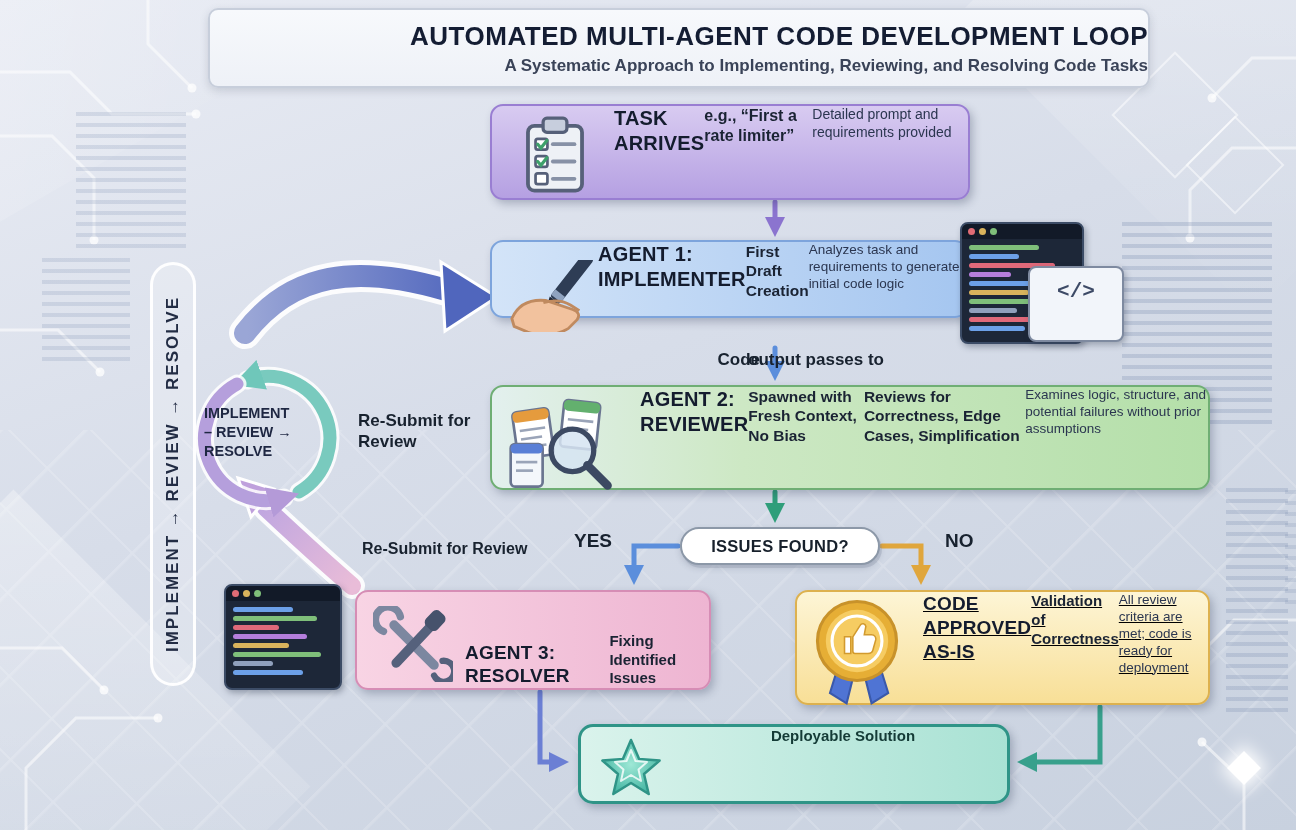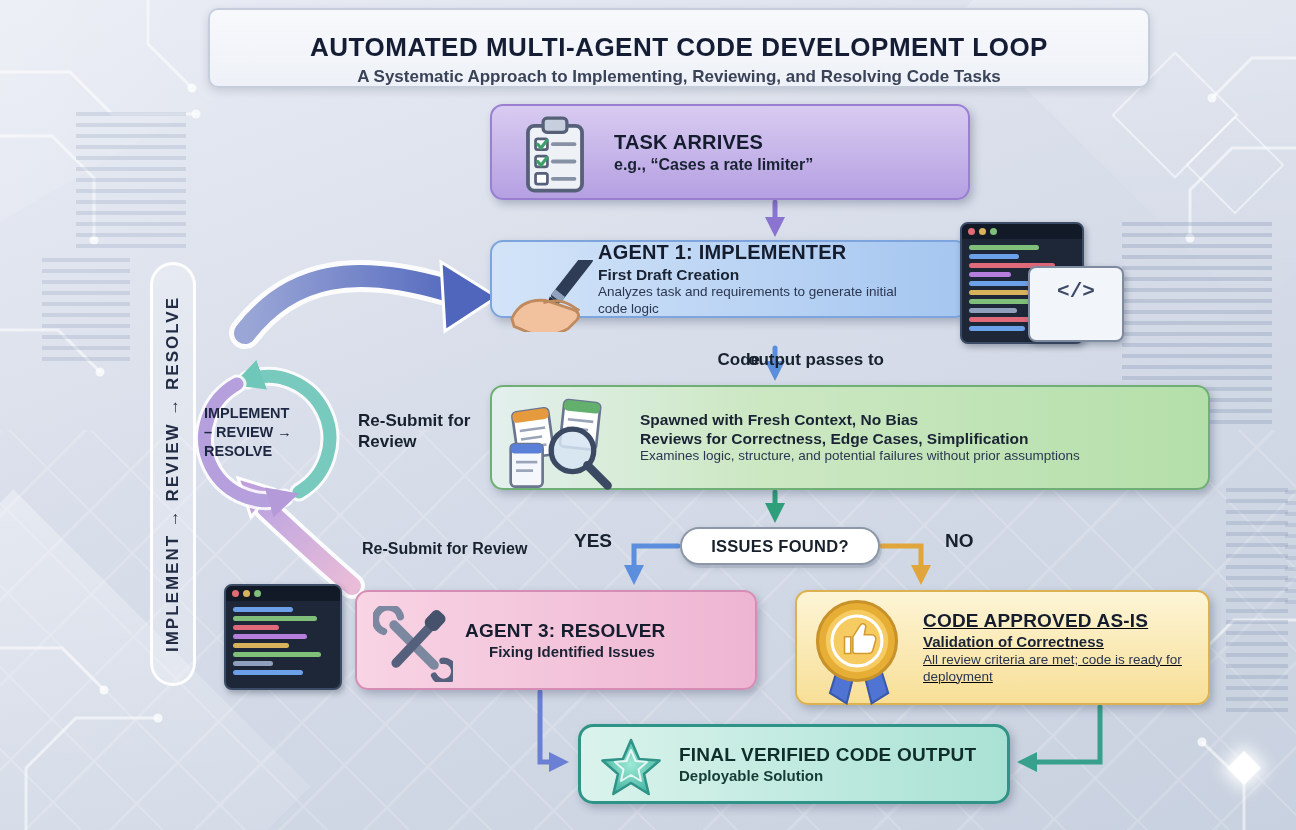--- a/index.html
+++ b/index.html
@@ -28,41 +28,41 @@
   .sparkle { position:absolute; left:1232px; top:756px; width:24px; height:24px; background:#fff;
     transform:rotate(45deg); box-shadow:0 0 16px 5px rgba(255,255,255,.9); z-index:1; }
 
   
   .arrows { position:absolute; inset:0; z-index:2; }
   .conn { fill:none; stroke-width:5; stroke-linecap:round; }
 
   
   .title-box { position:absolute; left:208px; top:8px; width:942px; height:80px; z-index:3;
     background:linear-gradient(180deg,#f7f9fc,#eef1f7); border:2px solid #c7cedb; border-radius:10px;
-    box-shadow:0 3px 8px rgba(60,70,95,.18); text-align:center; padding-top:22px; }
+    box-shadow:0 3px 8px rgba(60,70,95,.18); text-align:right; padding-top:11px; }
   .title-box h1 { font-size:26px; font-weight:800; letter-spacing:.5px; color:#141d33; }
   .title-box p { font-size:17px; font-weight:700; color:#3a4358; margin-top:4px; }
 
   
-  .node { position:absolute; z-index:3; border-radius:13px; display:flex; flex-direction:column;
+  .node { position:absolute; z-index:3; border-radius:13px; display:flex; flex-direction:row;
     justify-content:center; box-shadow:3px 4px 8px rgba(40,50,80,.28); line-height:1.25; }
   .node .icon-abs { position:absolute; }
   .n-title { font-size:20px; font-weight:800; color:#141c2e; letter-spacing:.2px; }
   .n-sub   { font-size:15.5px; font-weight:700; color:#1a2333; }
   .n-desc  { font-size:13.5px; font-weight:500; color:#2b3650; }
 
   .task { left:490px; top:104px; width:480px; height:96px; padding-left:122px;
     background:linear-gradient(180deg,#d8cbf1,#b5a0e2); border:2px solid #997ed2; }
   .agent1 { left:490px; top:240px; width:478px; height:78px; padding-left:106px;
     background:linear-gradient(90deg,#d3e4f8,#a5c6f0); border:2px solid #7da4dc; }
   .agent1 .n-desc { max-width:320px; }
   .agent2 { left:490px; top:385px; width:720px; height:105px; padding-left:148px;
     background:linear-gradient(90deg,#e3f0ee 0%,#cde8c4 35%,#b4dfa9 100%); border:2px solid #6fae74; }
-  .agent3 { left:355px; top:590px; width:402px; height:100px; padding-left:108px;
-    background:linear-gradient(90deg,#f8d4e4,#eeb5d2); border:2px solid #d68db5; }
+  .agent3 { left:355px; top:590px; width:356px; height:100px; padding-left:108px;
+    background:linear-gradient(90deg,#f8d4e4,#eeb5d2); border:2px solid #d68db5;align-items:flex-end; }
   .agent3 .n-title { font-size:19px; }
   .agent3 .n-desc { max-width:290px; }
   .approved { left:795px; top:590px; width:415px; height:115px; padding-left:126px;
     background:linear-gradient(180deg,#fdf5d6,#f8df97; ); background:linear-gradient(180deg,#fdf5d6,#f8df97);
     border:2px solid #ddb14f;text-decoration:underline; }
   .approved .n-title { font-size:19px; }
   .approved .n-desc { max-width:280px; }
   .final { left:578px; top:724px; width:432px; height:80px; padding-left:98px;
     background:linear-gradient(90deg,#daf3ec,#a9e2d4); border:3px solid #2f9487; border-radius:15px; }
   .final .n-title { font-size:19px; color:#0f2d2a; }
@@ -228,21 +228,22 @@
       <path d="M14 27 l3 3.5 5.5-7" fill="none" stroke="#3da06a" stroke-width="3" stroke-linecap="round"></path>
       <line x1="28" y1="27" x2="48" y2="27" stroke="#8791a6" stroke-width="3.5" stroke-linecap="round"></line>
       <rect x="12" y="38" width="11" height="10" rx="2" fill="#fff" stroke="#566079" stroke-width="2.5"></rect>
       <path d="M14 43 l3 3.5 5.5-7" fill="none" stroke="#3da06a" stroke-width="3" stroke-linecap="round"></path>
       <line x1="28" y1="43" x2="48" y2="43" stroke="#8791a6" stroke-width="3.5" stroke-linecap="round"></line>
       <rect x="12" y="54" width="11" height="10" rx="2" fill="#fff" stroke="#566079" stroke-width="2.5"></rect>
       <line x1="28" y1="59" x2="48" y2="59" stroke="#8791a6" stroke-width="3.5" stroke-linecap="round"></line>
     </svg>
     <div class="n-title"></div>
     <div class="n-title">TASK ARRIVES</div>
-    <div class="n-sub" style="font-size:16px;">e.g., “Cases a rate limiter”</div>
+    <div class="n-sub" style="font-size:16px;">e.g., “First a rate limiter”</div>
+    <div class="n-desc" style="font-size:14px;">Detailed prompt and requirements provided</div>
   </section>
 
   <section class="node agent1">
     <svg class="icon-abs" style="left:8px; top:18px;" width="125" height="72" viewBox="0 0 110 64">
       <g transform="rotate(38 55 26)">
         <rect x="50" y="-12" width="11" height="50" rx="3" fill="#2e3d55"></rect>
         <rect x="50" y="30" width="11" height="6" fill="#8fa3c0"></rect>
         <polygon points="50,38 61,38 55.5,52" fill="#1b2435"></polygon>
       </g>
       <path d="M10 52 q8 -18 30 -16 l24 8 q8 3 4 9 l-8 8 q-18 10 -36 3 l-12 -5 z" fill="#f2c29e" stroke="#c08a5f" stroke-width="2.5"></path>
@@ -297,20 +298,21 @@
         <line x1="57" y1="24" x2="81" y2="24" stroke="#9aa4b8" stroke-width="2.5"></line>
         <line x1="57" y1="32" x2="77" y2="32" stroke="#9aa4b8" stroke-width="2.5"></line>
       </g>
       <rect x="4" y="46" width="30" height="40" rx="4" fill="#f4f7fb" stroke="#6a7590" stroke-width="2.5"></rect>
       <rect x="4" y="46" width="30" height="9" rx="4" fill="#5a7fd6"></rect>
       <line x1="9" y1="63" x2="29" y2="63" stroke="#9aa4b8" stroke-width="2.5"></line>
       <line x1="9" y1="71" x2="25" y2="71" stroke="#9aa4b8" stroke-width="2.5"></line>
       <circle cx="62" cy="52" r="20" fill="rgba(214,228,242,.85)" stroke="#3c4962" stroke-width="5"></circle>
       <line x1="76" y1="66" x2="95" y2="85" stroke="#3c4962" stroke-width="8" stroke-linecap="round"></line>
     </svg>
+    <div class="n-title">AGENT 2: REVIEWER</div>
     <div class="n-sub">Spawned with Fresh Context, No Bias</div>
     <div class="n-sub">Reviews for Correctness, Edge Cases, Simplification</div>
     <div class="n-desc">Examines logic, structure, and potential failures without prior assumptions</div>
   </section>
 
   <div class="decision">
     <span>ISSUES FOUND?</span>
   </div>
   <div class="flabel lbl-yes">YES</div>
   <div class="flabel lbl-no">NO</div>
@@ -359,21 +361,20 @@
     <div class="n-title">CODE APPROVED AS-IS</div>
     <div class="n-sub" style="font-size:15px;">Validation of Correctness</div>
     <div class="n-desc">All review criteria are met; code is ready for deployment</div>
   </section>
 
   <section class="node final">
     <svg class="icon-abs" style="left:18px; top:9px;" width="64" height="64" viewBox="0 0 64 64">
       <polygon points="32,4 40.1,23 60.6,24.6 45,38 49.7,58 32,47 14.3,58 19,38 3.4,24.6 23.9,23" fill="url(#gradStar)" stroke="#2f9487" stroke-width="2.5" stroke-linejoin="round"></polygon>
       <polygon points="32,14 36.5,25 48,26 39.5,33.5 42,45 32,39 22,45 24.5,33.5 16,26 27.5,25" fill="none" stroke="#ffffff" stroke-width="2" stroke-linejoin="round" opacity=".8"></polygon>
     </svg>
-    <div class="n-title">FINAL VERIFIED CODE OUTPUT</div>
     <div class="n-sub">Deployable Solution</div>
   </section>
 
   <aside class="side-pill">
     <span>IMPLEMENT → REVIEW → RESOLVE</span>
   </aside>
   <div class="loop-text">
     <span>IMPLEMENT</span>
     <span>– REVIEW →</span>
     <span>RESOLVE</span>

